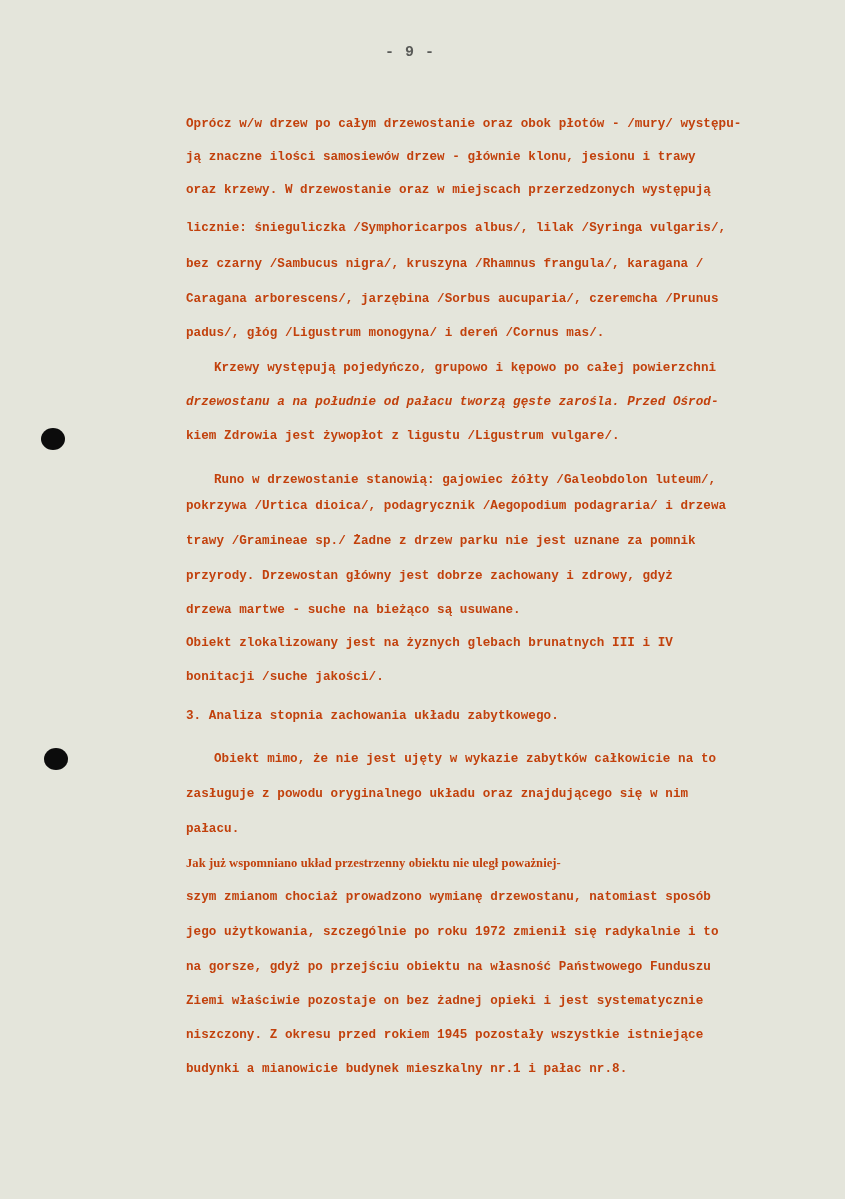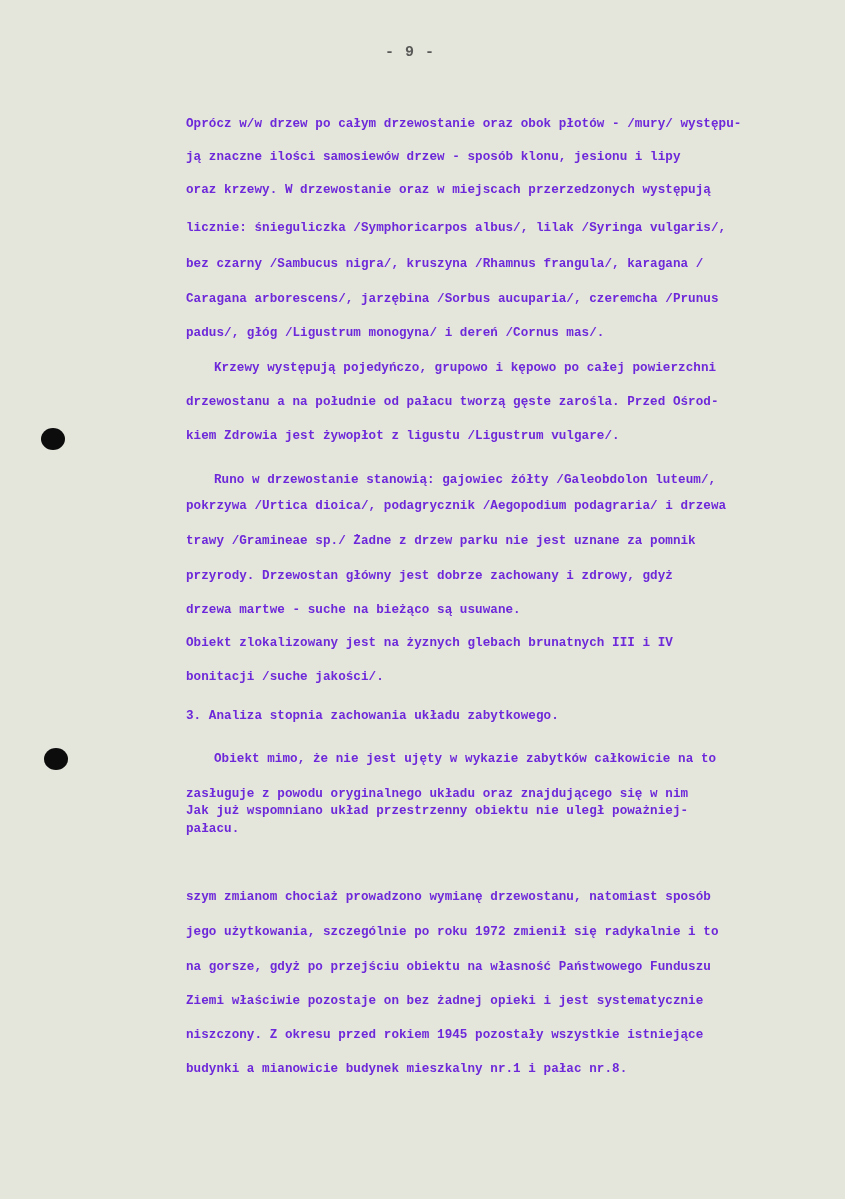--- a/index.html
+++ b/index.html
@@ -31,21 +31,21 @@
     color: #5a5b58;
     letter-spacing: 1px;
   }
   .line {
     position: absolute;
     left: 186px;
     white-space: nowrap;
     font-family: "Liberation Mono", "DejaVu Sans Mono", monospace;
     font-weight: bold;
     font-size: 12.6px;
-    color: #6d28d9;
+    color: #c2410c;
     letter-spacing: 0.05px;
     filter: blur(0.35px);
   }
   .indent { left: 214px; }
   .punch-hole {
     position: absolute;
     width: 24px;
     height: 22px;
     border-radius: 50%;
     background: #0c0c0c;
@@ -56,41 +56,41 @@
 
 <div class="page">
 
   <div class="page-number">- 9 -</div>
 
   <div class="punch-hole" style="left:41px; top:428px;"></div>
   <div class="punch-hole" style="left:44px; top:748px;"></div>
 
   <div>
     <div class="line" style="top:117px;">Oprócz w/w drzew po całym drzewostanie oraz obok płotów - /mury/ występu-</div>
-    <div class="line" style="top:150px;">ją znaczne ilości samosiewów drzew - sposób klonu, jesionu i lipy</div>
+    <div class="line" style="top:150px;">ją znaczne ilości samosiewów drzew - głównie klonu, jesionu i trawy</div>
     <div class="line" style="top:183px;">oraz krzewy. W drzewostanie oraz w miejscach przerzedzonych występują</div>
     <div class="line" style="top:221px;">licznie: śnieguliczka /Symphoricarpos albus/, lilak /Syringa vulgaris/,</div>
     <div class="line" style="top:257px;">bez czarny /Sambucus nigra/, kruszyna /Rhamnus frangula/, karagana /</div>
     <div class="line" style="top:292px;">Caragana arborescens/, jarzębina /Sorbus aucuparia/, czeremcha /Prunus</div>
     <div class="line" style="top:326px;">padus/, głóg /Ligustrum monogyna/ i dereń /Cornus mas/.</div>
     <div class="line indent" style="top:361px;text-align:center;">Krzewy występują pojedyńczo, grupowo i kępowo po całej powierzchni</div>
-    <div class="line" style="top:395px;">drzewostanu a na południe od pałacu tworzą gęste zarośla. Przed Ośrod-</div>
+    <div class="line" style="top:395px;font-style:italic;">drzewostanu a na południe od pałacu tworzą gęste zarośla. Przed Ośrod-</div>
     <div class="line" style="top:429px;">kiem Zdrowia jest żywopłot z ligustu /Ligustrum vulgare/.</div>
     <div class="line indent" style="top:473px;">Runo w drzewostanie stanowią: gajowiec żółty /Galeobdolon luteum/,</div>
     <div class="line" style="top:499px;">pokrzywa /Urtica dioica/, podagrycznik /Aegopodium podagraria/ i drzewa</div>
     <div class="line" style="top:534px;">trawy /Gramineae sp./ Żadne z drzew parku nie jest uznane za pomnik</div>
     <div class="line" style="top:569px;">przyrody. Drzewostan główny jest dobrze zachowany i zdrowy, gdyż</div>
     <div class="line" style="top:603px;">drzewa martwe - suche na bieżąco są usuwane.</div>
     <div class="line" style="top:636px;">Obiekt zlokalizowany jest na żyznych glebach brunatnych III i IV</div>
     <div class="line" style="top:670px;">bonitacji /suche jakości/.</div>
     <div class="line" style="top:709px;">3. Analiza stopnia zachowania układu zabytkowego.</div>
     <div class="line indent" style="top:752px;">Obiekt mimo, że nie jest ujęty w wykazie zabytków całkowicie na to</div>
     <div class="line" style="top:787px;">zasługuje z powodu oryginalnego układu oraz znajdującego się w nim</div>
     <div class="line" style="top:822px;">pałacu.</div>
-    <div class="line" style="top:804px;">Jak już wspomniano układ przestrzenny obiektu nie uległ poważniej-</div>
+    <div class="line" style="top:856px;font-family:Liberation Serif, serif;">Jak już wspomniano układ przestrzenny obiektu nie uległ poważniej-</div>
     <div class="line" style="top:890px;">szym zmianom chociaż prowadzono wymianę drzewostanu, natomiast sposób</div>
     <div class="line" style="top:925px;">jego użytkowania, szczególnie po roku 1972 zmienił się radykalnie i to</div>
     <div class="line" style="top:960px;">na gorsze, gdyż po przejściu obiektu na własność Państwowego Funduszu</div>
     <div class="line" style="top:994px;">Ziemi właściwie pozostaje on bez żadnej opieki i jest systematycznie</div>
     <div class="line" style="top:1028px;">niszczony. Z okresu przed rokiem 1945 pozostały wszystkie istniejące</div>
     <div class="line" style="top:1062px;">budynki a mianowicie budynek mieszkalny nr.1 i pałac nr.8.</div>
   </div>
 </div>
 
 </body></html>

